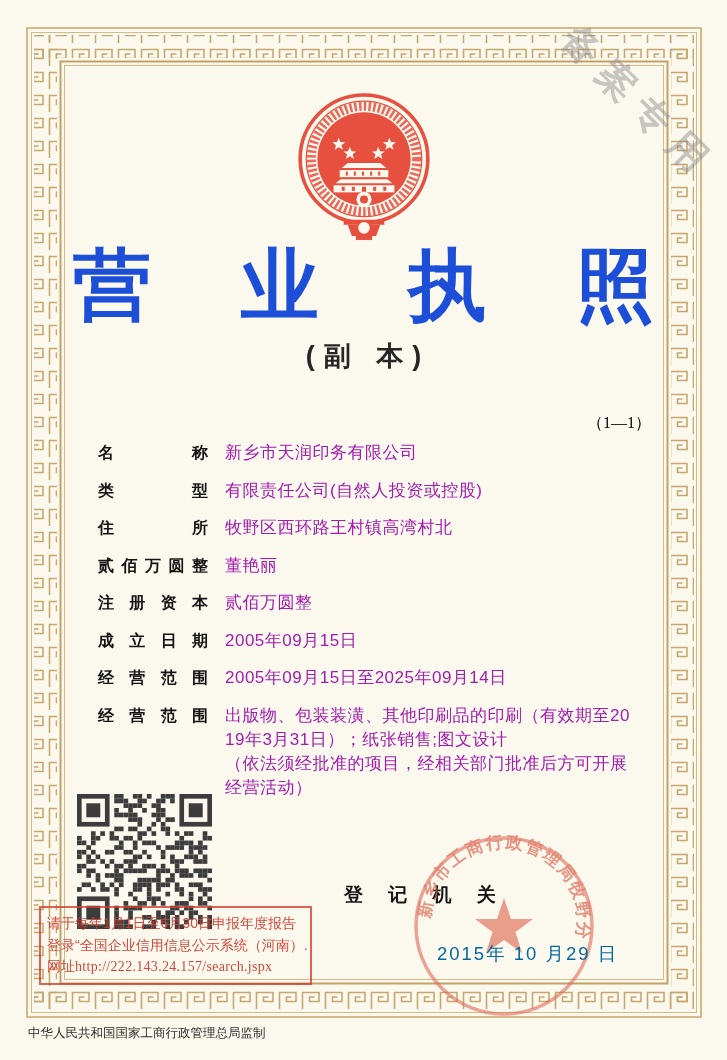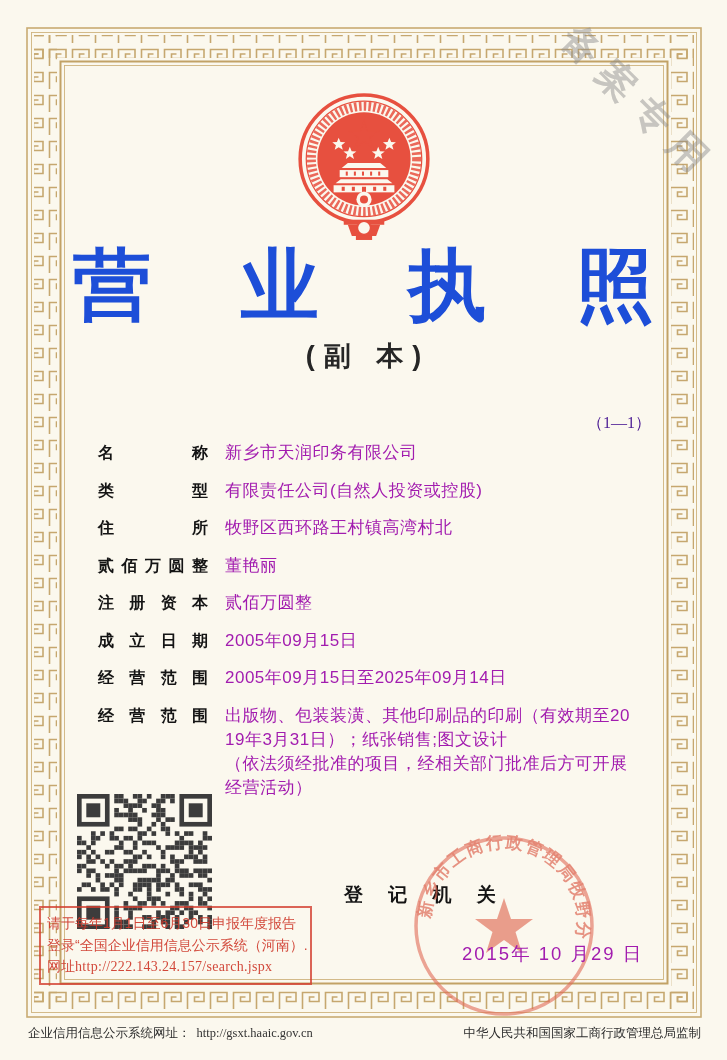--- a/index.html
+++ b/index.html
@@ -24,21 +24,21 @@
   .subtitle{
     position:absolute;left:0;top:338px;width:100%;text-align:center;
     font-size:27px;font-weight:700;color:#262626;letter-spacing:9px;text-indent:9px;
   }
   .code-line{
     position:absolute;right:64px;top:389px;text-align:right;white-space:nowrap;
   }
   .code-label{font-size:15.5px;font-weight:800;color:#111;}
   .code-value{font-size:17px;font-family:"Liberation Serif",serif;color:#222;letter-spacing:.5px;}
   .page-index{
-    position:absolute;right:76px;top:413px;font-size:16px;color:#4c1d95;
+    position:absolute;right:76px;top:413px;font-size:16px;color:#000000;
     font-family:"Liberation Serif",serif;
   }
   .fields{position:absolute;left:98px;top:441px;width:570px;}
   .frow{display:flex;margin-bottom:13.5px;line-height:24px;}
   .flabel{
     width:110px;flex:0 0 110px;font-size:16px;font-weight:800;color:#141414;
     text-align:justify;text-align-last:justify;margin-right:17px;
   }
   .fvalue{font-size:17px;color:#a21caf;letter-spacing:.5px;}
   .fvalue.scope{width:412px;word-break:break-all;}
@@ -48,21 +48,21 @@
     border:2.5px solid rgba(211,62,48,.8);padding:5px 6px;
     color:rgba(206,56,42,.92);font-size:14px;line-height:21.5px;white-space:nowrap;
   }
   .annual-stamp .u{font-family:"Liberation Serif",serif;letter-spacing:.3px;}
   .reg-label{
     position:absolute;left:344px;top:882px;font-size:19px;font-weight:800;
     color:#141414;letter-spacing:10px;white-space:nowrap;z-index:1;
   }
   .seal{position:absolute;left:408px;top:830px;width:192px;height:192px;z-index:1;opacity:.8;}
   .issue-date{
-    position:absolute;left:462px;top:941px;font-size:18.5px;color:#a21caf;
+    position:absolute;left:437px;top:941px;font-size:18.5px;color:#0369a1;
     letter-spacing:2px;white-space:nowrap;z-index:3;
   }
   .footer{
     position:absolute;left:28px;right:26px;top:1025px;display:flex;
     justify-content:space-between;font-size:12.5px;color:#2d2d2d;z-index:1;
   }
   .footer .url{font-family:"Liberation Serif",serif;margin-left:6px;color:#333;}
   .red{fill:#e7503f;}
   .redst{stroke:#e7503f;fill:none;}
 </style>
@@ -506,19 +506,16 @@
       <path d="M96 68 L103 89 L125 89 L107.5 102 L114 123 L96 110 L78 123 L84.5 102 L67 89 L89 89 Z" fill="#e06a55" opacity=".8"></path>
       <text font-size="17" fill="#dd6450" font-weight="700" letter-spacing="2" opacity=".85">
         <textPath href="#sealArc" startOffset="6%">新乡市工商行政管理局牧野分局</textPath>
       </text>
     </svg>
   </div>
 
   <div class="issue-date">2015年 10 月29 日</div>
 
   <div class="footer">
-    <div>
-      <span>企业信用信息公示系统网址：</span><span class="url">http://gsxt.haaic.gov.cn</span>
-    </div>
     <div>中华人民共和国国家工商行政管理总局监制</div>
   </div>
 
 </div>
 
 </body></html>

